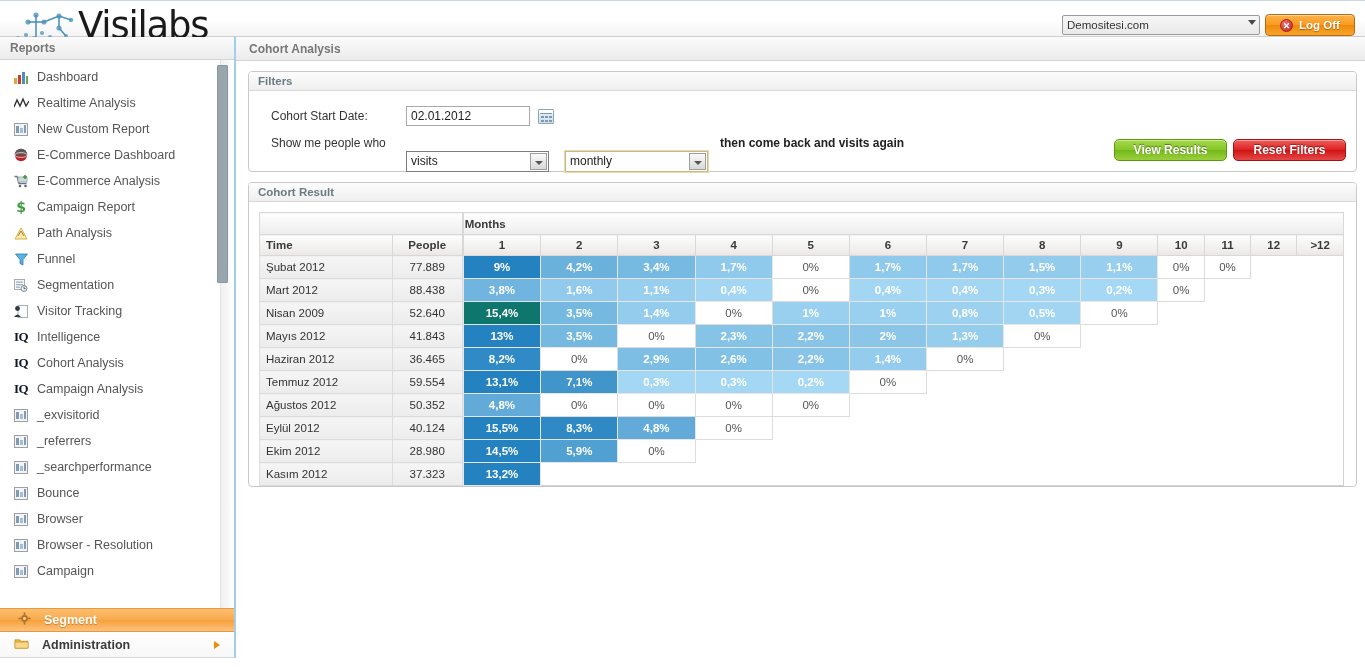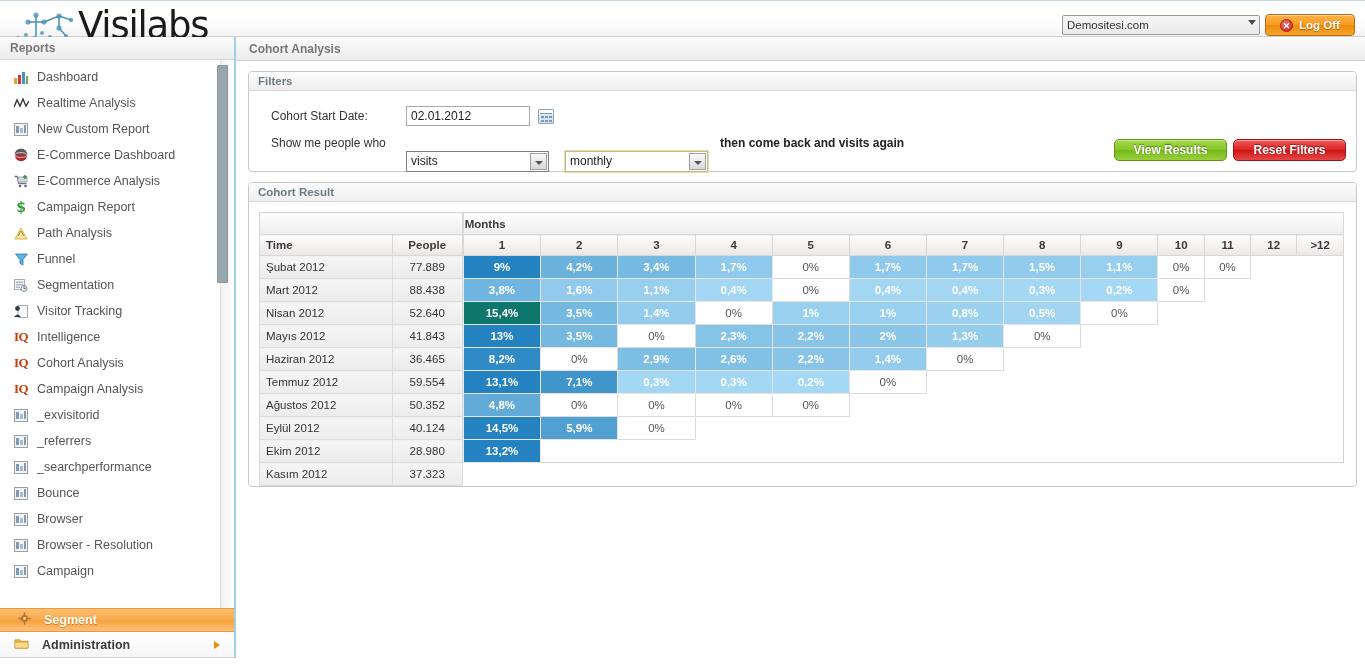--- a/index.html
+++ b/index.html
@@ -130,21 +130,21 @@
   }
   .nav-item .ico {
     width: 18px; height: 16px;
     margin-right: 7px;
     display: flex; align-items: center; justify-content: center;
     flex: 0 0 18px;
   }
   .nav-item .lbl { line-height: 16px; }
   .iq-ico {
     font-family: "Liberation Serif", serif;
-    font-weight: bold; font-size: 13px; color: #c2410c;
+    font-weight: bold; font-size: 13px; color: #0f172a;
     letter-spacing: -0.5px;
   }
 
   
   #nav-track {
     position: absolute; right: 3px; top: 0;
     width: 11px; height: 100%;
     background: linear-gradient(to right,#f0f0f0,#fbfbfb);
     border-left: 1px solid #e3e3e3;
   }
@@ -729,21 +729,21 @@
                     </tr>
                     <tr>
                       <td class="time-cell">Şubat 2012</td>
                       <td class="people-cell">77.889</td>
                     </tr>
                     <tr>
                       <td class="time-cell">Mart 2012</td>
                       <td class="people-cell">88.438</td>
                     </tr>
                     <tr>
-                      <td class="time-cell">Nisan 2012</td>
+                      <td class="time-cell">Nisan 2009</td>
                       <td class="people-cell">52.640</td>
                     </tr>
                     <tr>
                       <td class="time-cell">Mayıs 2012</td>
                       <td class="people-cell">41.843</td>
                     </tr>
                     <tr>
                       <td class="time-cell">Haziran 2012</td>
                       <td class="people-cell">36.465</td>
                     </tr>
@@ -888,20 +888,35 @@
                       <td class="pct w-wide empty"></td>
                       <td class="pct w-wide empty"></td>
                       <td class="pct w-wide empty"></td>
                       <td class="pct w-wide empty"></td>
                       <td class="pct w-narrow empty"></td>
                       <td class="pct w-narrow empty"></td>
                       <td class="pct w-narrow empty"></td>
                       <td class="pct w-narrow empty"></td>
                     </tr>
                     <tr>
+                      <td class="pct w-wide" style="background: rgb(36, 130, 192);">15,5%</td>
+                      <td class="pct w-wide" style="background: rgb(46, 137, 196);">8,3%</td>
+                      <td class="pct w-wide" style="background: rgb(98, 171, 217);">4,8%</td>
+                      <td class="pct w-wide zero">0%</td>
+                      <td class="pct w-wide empty"></td>
+                      <td class="pct w-wide empty"></td>
+                      <td class="pct w-wide empty"></td>
+                      <td class="pct w-wide empty"></td>
+                      <td class="pct w-wide empty"></td>
+                      <td class="pct w-narrow empty"></td>
+                      <td class="pct w-narrow empty"></td>
+                      <td class="pct w-narrow empty"></td>
+                      <td class="pct w-narrow empty"></td>
+                    </tr>
+                    <tr>
                       <td class="pct w-wide" style="background: rgb(36, 130, 192);">14,5%</td>
                       <td class="pct w-wide" style="background: rgb(81, 160, 210);">5,9%</td>
                       <td class="pct w-wide zero">0%</td>
                       <td class="pct w-wide empty"></td>
                       <td class="pct w-wide empty"></td>
                       <td class="pct w-wide empty"></td>
                       <td class="pct w-wide empty"></td>
                       <td class="pct w-wide empty"></td>
                       <td class="pct w-wide empty"></td>
                       <td class="pct w-narrow empty"></td>

